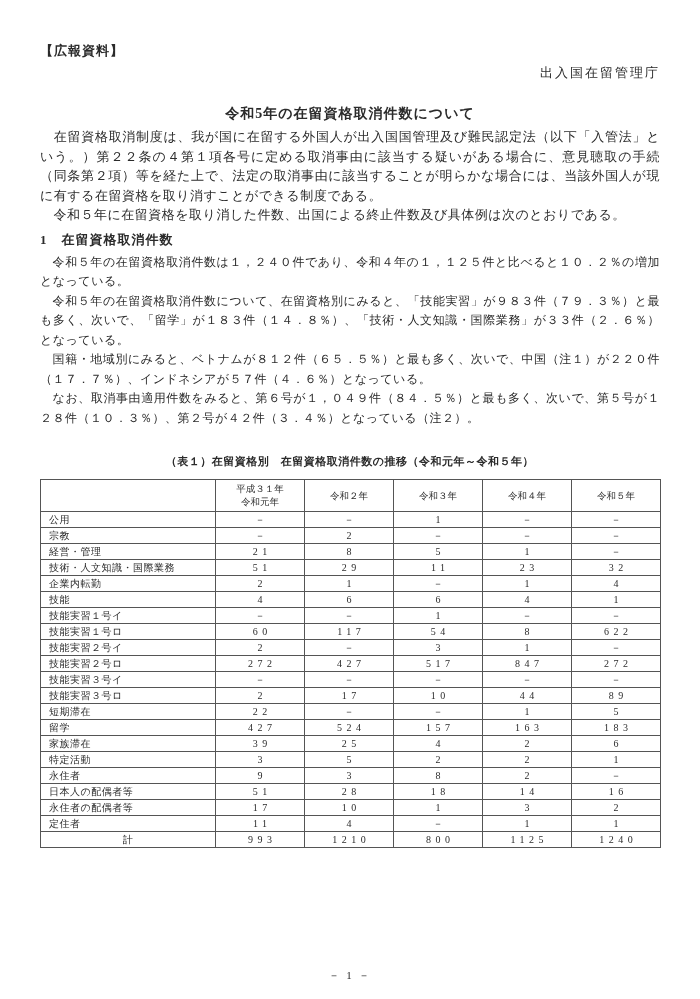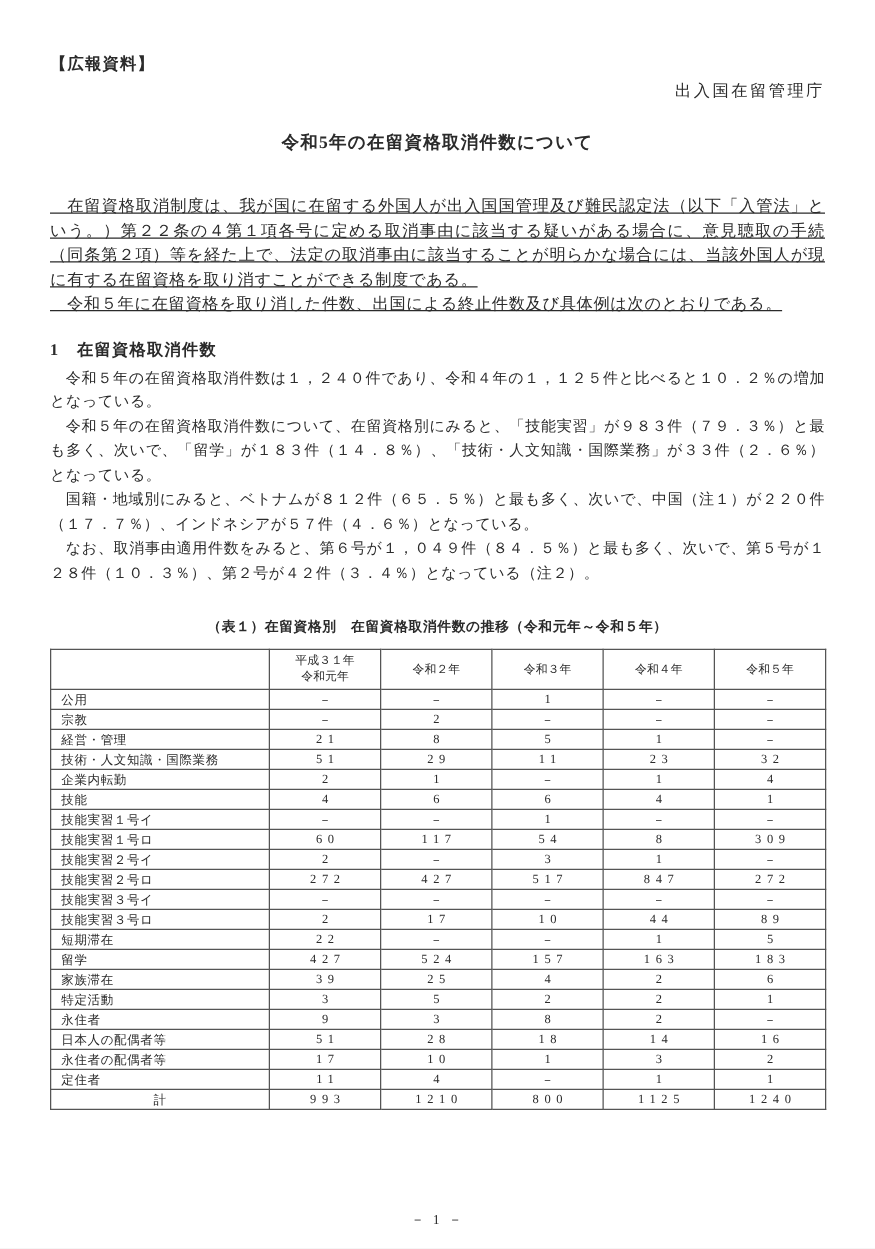--- a/index.html
+++ b/index.html
@@ -29,33 +29,32 @@
     margin-top: 2px;
   }
   .doc-title {
     text-align: center;
     font-size: 14px;
     font-weight: bold;
     letter-spacing: 1px;
     margin-top: 22px;
   }
   .body-text {
-    margin-top: 32px;
+    margin-top: 4px;
     font-size: 13px;
     line-height: 19.5px;
     text-align: justify;
     letter-spacing: 0.5px;
-    text-decoration: underline;
   }
   .para { margin: 0; }
   .section-heading {
     font-weight: bold;
     font-size: 13px;
     letter-spacing: 1px;
-    margin-top: 18px;
+    margin-top: 6px;
   }
   .section-body {
     margin-top: 4px;
     font-size: 12px;
     line-height: 19.5px;
     text-align: justify;
     letter-spacing: 0.5px;
   }
   .table-caption {
     text-align: center;
@@ -219,21 +218,21 @@
           <td class="num">1</td>
           <td class="num">－</td>
           <td class="num">－</td>
         </tr>
         <tr>
           <td class="label-col">技能実習１号ロ</td>
           <td class="num">60</td>
           <td class="num">117</td>
           <td class="num">54</td>
           <td class="num">8</td>
-          <td class="num">309</td>
+          <td class="num">622</td>
         </tr>
         <tr>
           <td class="label-col">技能実習２号イ</td>
           <td class="num">2</td>
           <td class="num">－</td>
           <td class="num">3</td>
           <td class="num">1</td>
           <td class="num">－</td>
         </tr>
         <tr>

